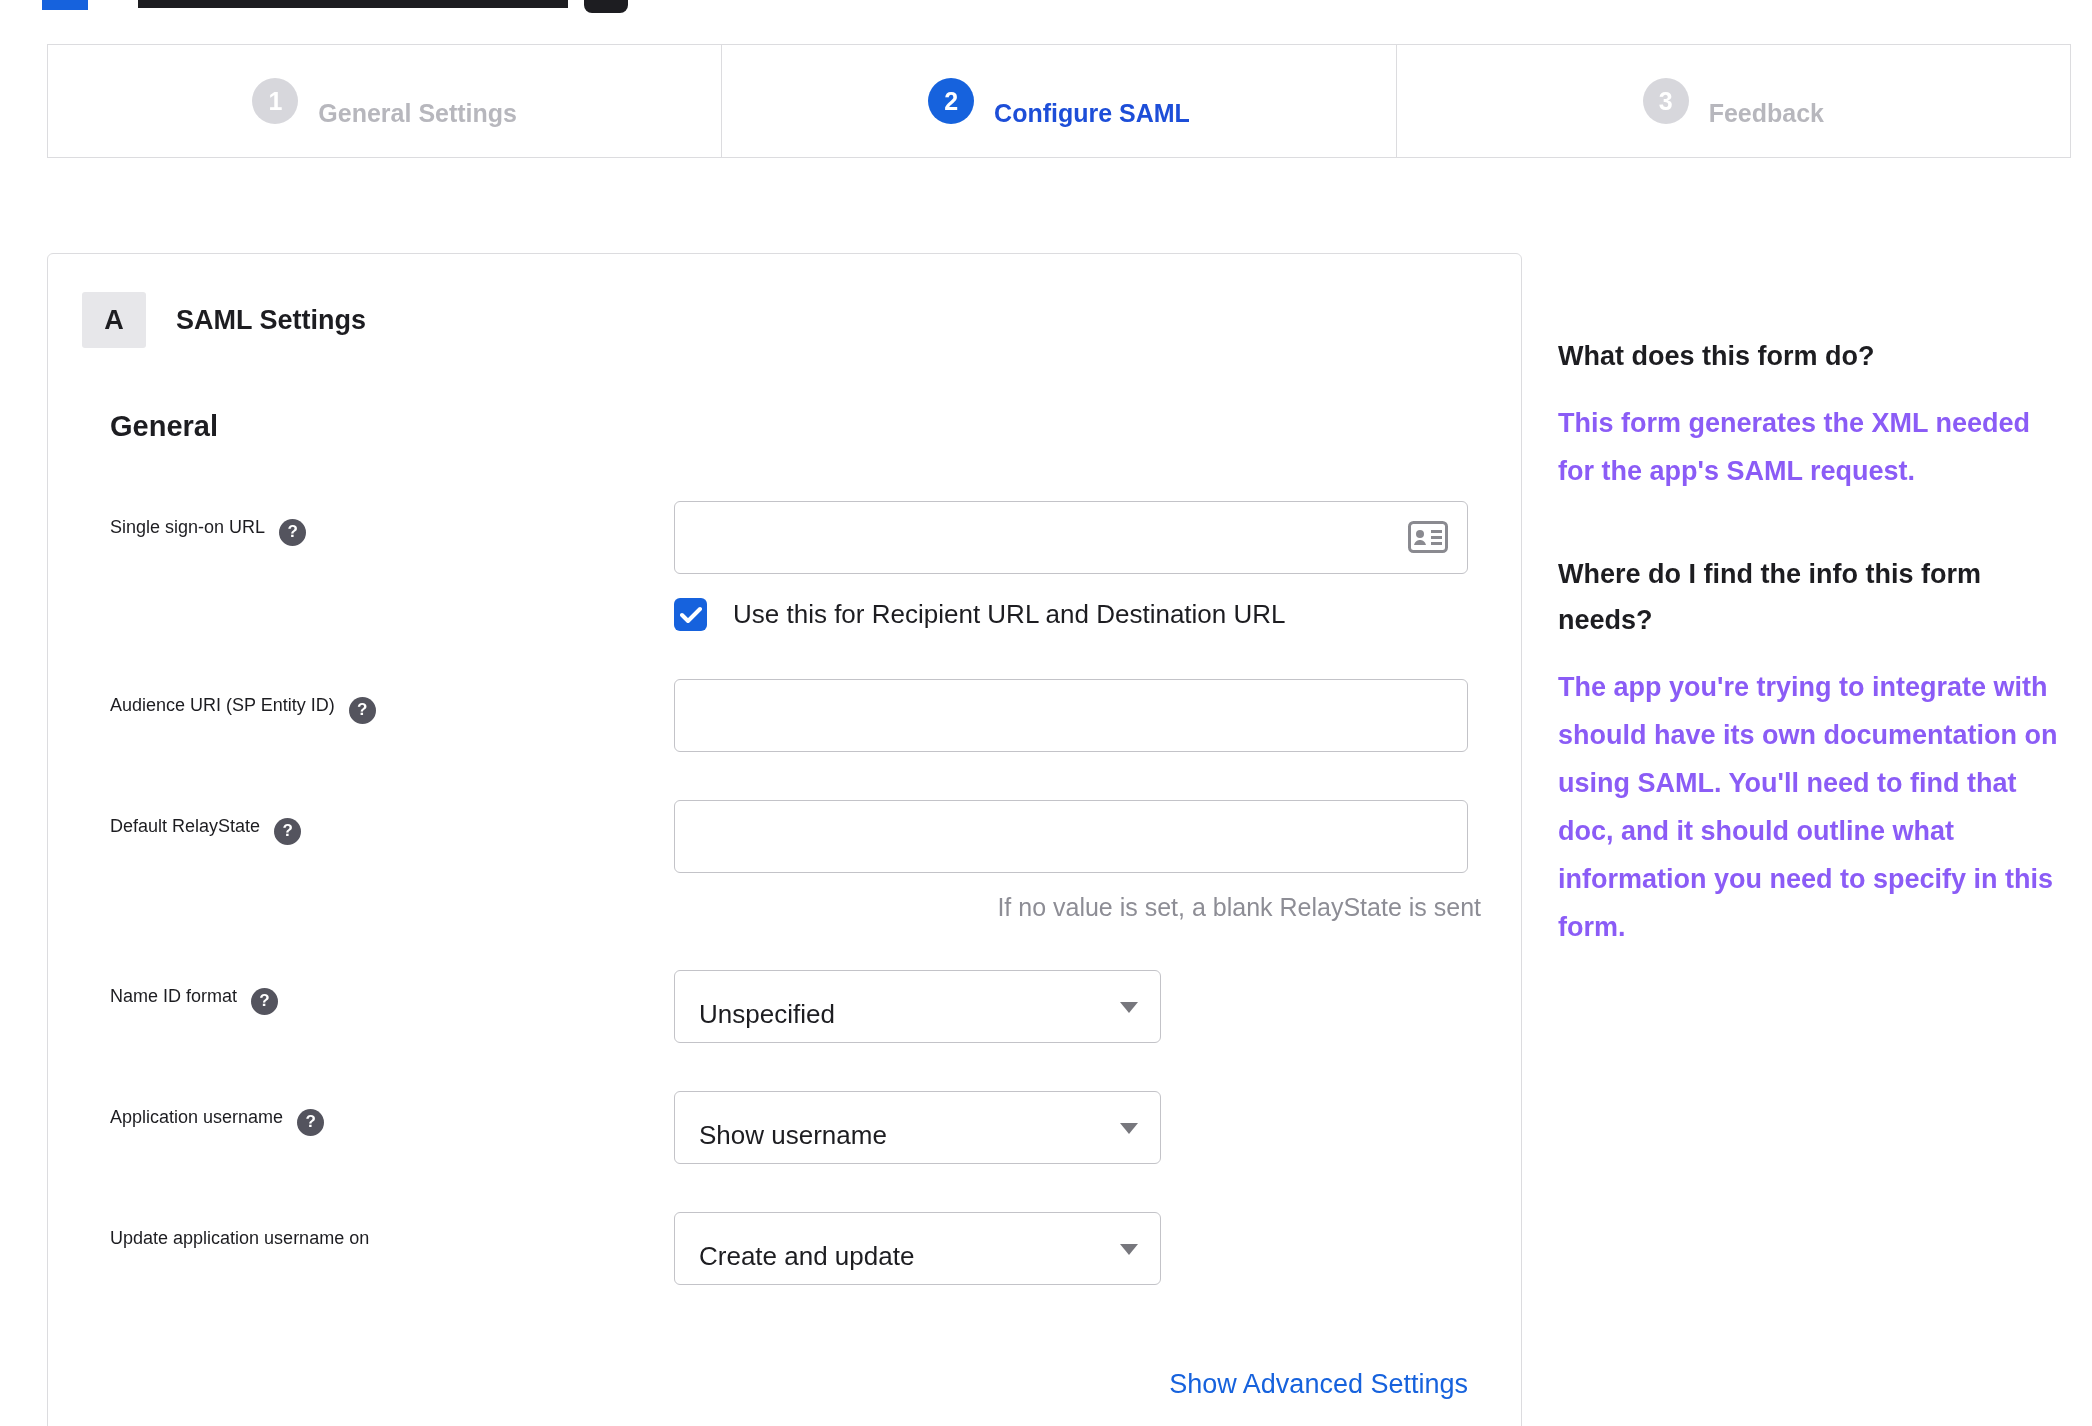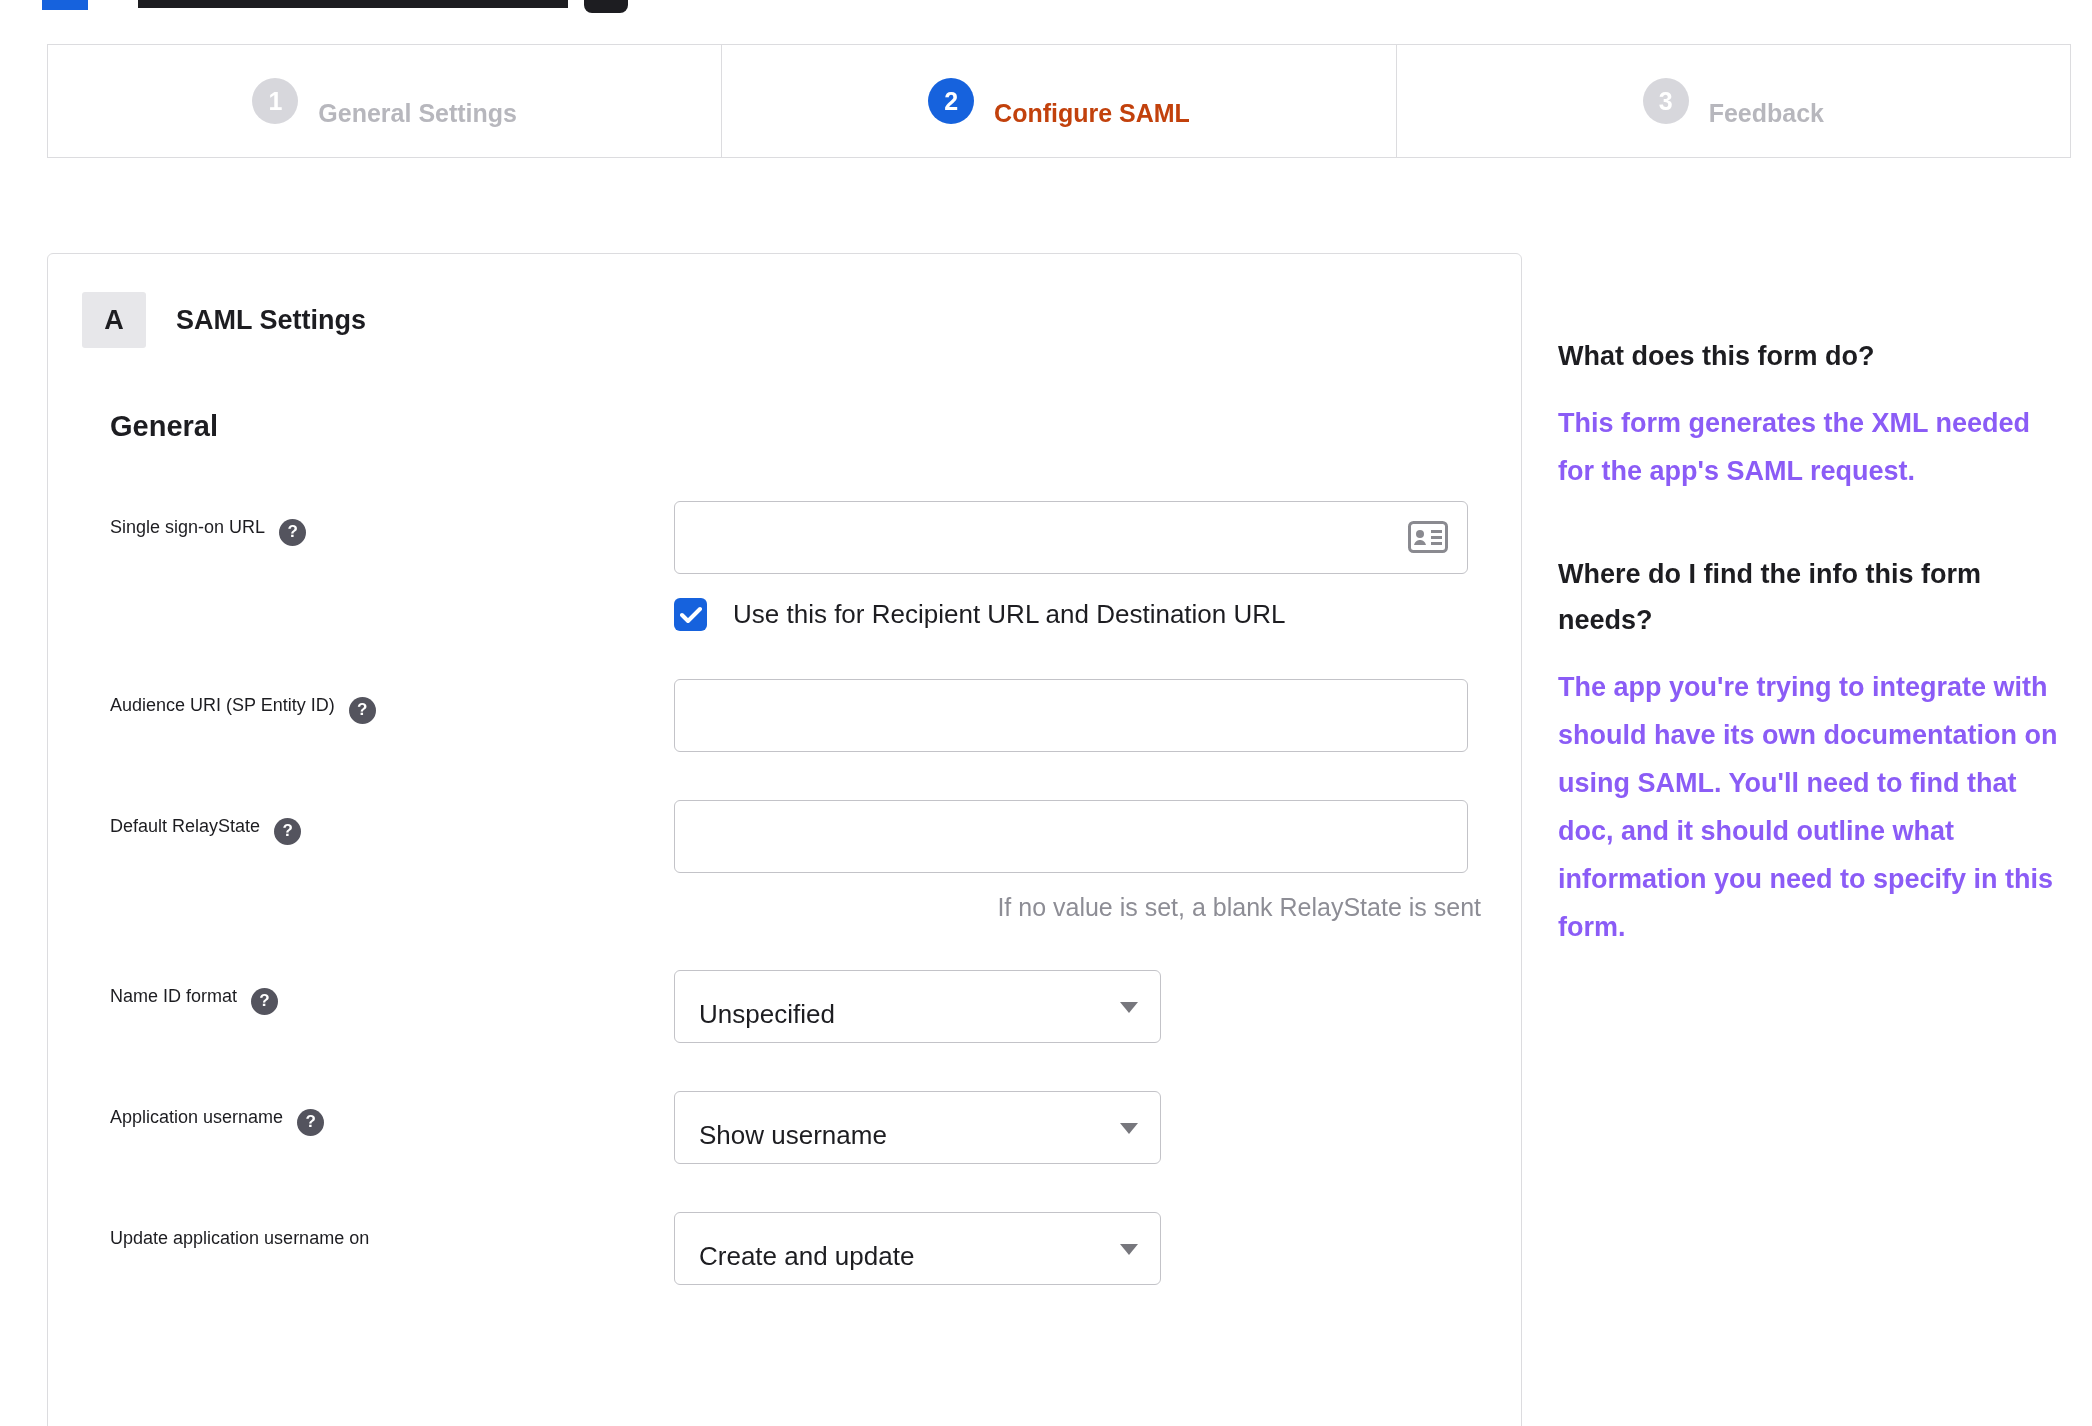--- a/index.html
+++ b/index.html
@@ -30,21 +30,21 @@
   }
   .step + .step { border-left: 1px solid #dcdcdf; }
   .step-circle {
     width: 46px; height: 46px; border-radius: 50%;
     display: flex; align-items: center; justify-content: center;
     color: #fff; font-size: 25px; font-weight: bold;
     background: #d7d7dc;
   }
   .step-label { font-size: 25px; font-weight: bold; color: #b7b7bd; margin-top: 24px; }
   .step.active .step-circle { background: #1662dd; }
-  .step.active .step-label  { color: #c2410c; }
+  .step.active .step-label  { color: #1d4ed8; }
 
   
   .content-row { position: absolute; left: 47px; top: 253px; display: flex; }
 
   .panel {
     width: 1475px; height: 1280px;
     border: 1px solid #dcdcdf; border-radius: 6px;
     background: #fff;
     padding: 32px 40px 0 34px;
   }
@@ -231,20 +231,28 @@
           <span>Update application username on</span>
         </div>
         <div class="field-col">
           <div class="select">
             <span>Create and update</span>
             <span class="caret"></span>
           </div>
         </div>
       </div>
 
+      <div class="form-row advanced-row">
+        <div class="form-label-col"></div>
+        <div class="field-col">
+          <div class="advanced-link-wrap">
+            <a class="advanced-link">Show Advanced Settings</a>
+          </div>
+        </div>
+      </div>
 
     </div>
   </div>
 
   <div class="sidebar">
     <div class="sb-section">
       <h3>What does this form do?</h3>
       <p>This form generates the XML needed for the app's SAML request.</p>
     </div>
     <div class="sb-section">

